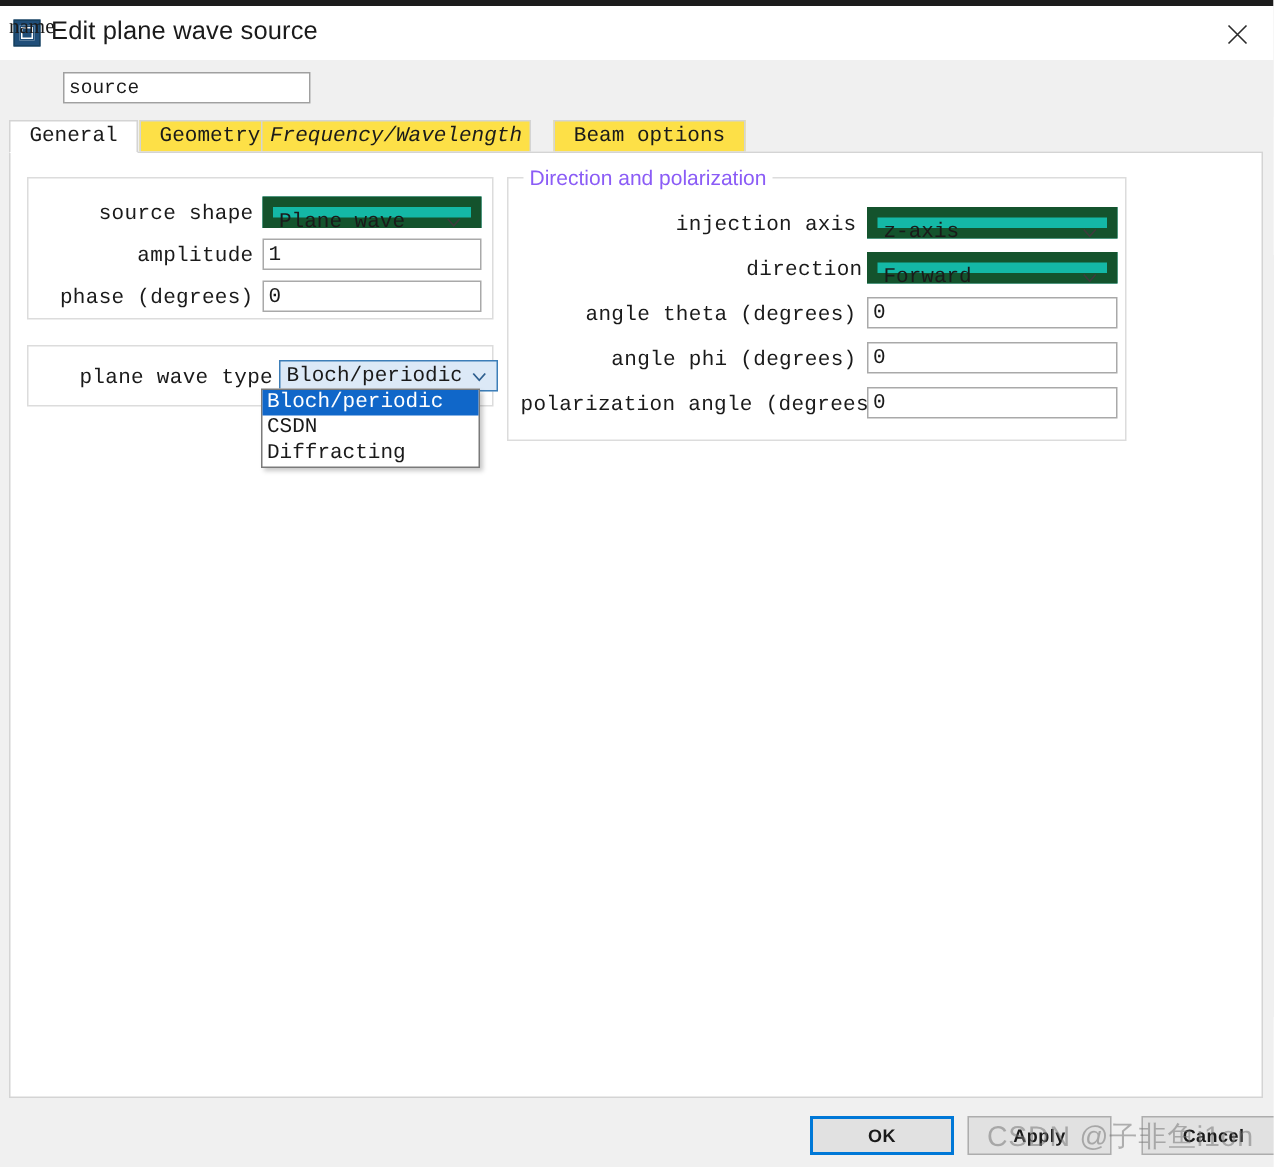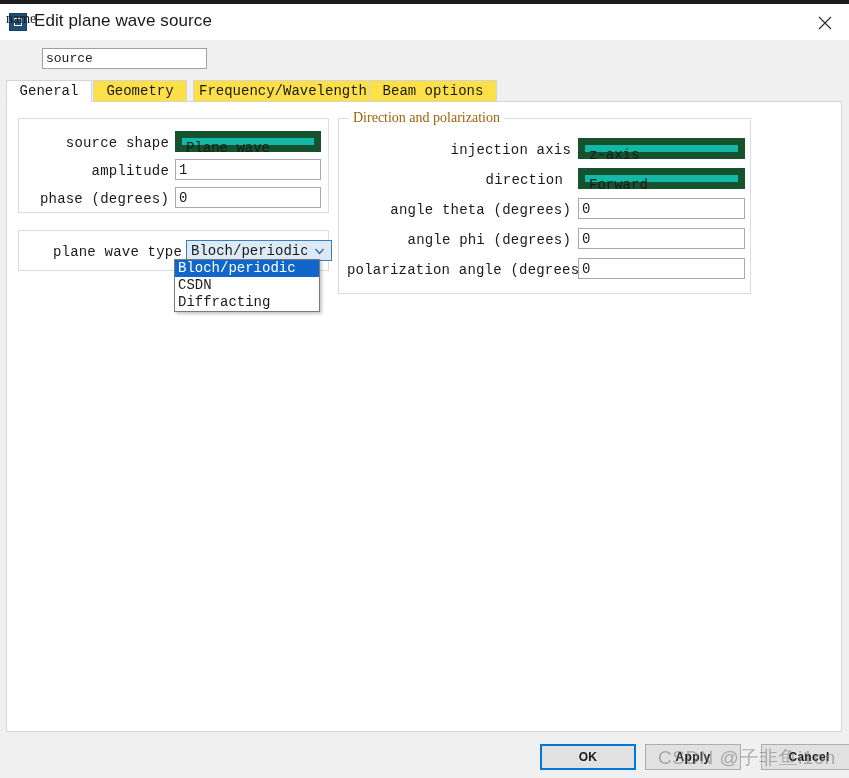--- a/index.html
+++ b/index.html
@@ -152,23 +152,23 @@
     position: absolute;
     box-sizing: border-box;
     border: 1px solid #dcdcdc;
     background: #ffffff;
   }
   .group-legend {
     position: absolute;
     top: -9px; left: 10px;
     background: #ffffff;
     padding: 0 4px;
-    font-family: Liberation Serif, serif;
-    font-size: 14px;
-    color: #a16207;
+    font-family: Liberation Sans, sans-serif;
+    font-size: 14px;
+    color: #8b5cf6;
     white-space: nowrap;
   }
 
   
   .fl {
     position: absolute;
     font-family: "Liberation Mono", monospace;
     font-size: 14px;
     color: #1a1a1a;
     text-align: right;
@@ -291,21 +291,21 @@
     </div>
   </div>
 
   <div class="name-row"></div>
   <div class="name-label">name</div>
   <input class="name-input" type="text" value="source" style="">
 
   <div class="tabbar">
     <div class="tab active" style="left:0px;width:86px;">General</div>
     <div class="tab" style="left:87px;width:94px;">Geometry</div>
-    <div class="tab" style="left:187px;width:180px;">Frequency/Wavelength</div>
+    <div class="tab" style="left:168px;width:180px;font-style:italic;">Frequency/Wavelength</div>
     <div class="tab" style="left:363px;width:128px;">Beam options</div>
   </div>
 
   <div class="tabpanel">
 
     <div class="groupbox" style="left:11px;top:16px;width:311px;height:95px;">
 
       <div class="fl" style="left:10px;top:16px;width:140px;">source shape</div>
       <div class="combo" style="left:156px;top:12px;width:146px;height:21px;">
         <span class="cval">Plane wave</span>
@@ -341,21 +341,21 @@
       <div class="group-legend">Direction and polarization</div>
 
       <div class="fl" style="left:20px;top:23px;width:212px;">injection axis</div>
       <div class="combo" style="left:239px;top:19px;width:167px;height:21px;">
         <span class="cval">z-axis</span>
         <svg class="chev" width="13" height="11" viewBox="0 0 13 11">
           <path d="M2.5 3 L6.5 7.5 L10.5 3" stroke="#3c3c3c" stroke-width="1.2" fill="none"></path>
         </svg>
       </div>
 
-      <div class="fl" style="left:12px;top:53px;width:212px;">direction</div>
+      <div class="fl" style="left:24px;top:53px;width:212px;">direction</div>
       <div class="combo" style="left:239px;top:49px;width:167px;height:21px;">
         <span class="cval">Forward</span>
         <svg class="chev" width="13" height="11" viewBox="0 0 13 11">
           <path d="M2.5 3 L6.5 7.5 L10.5 3" stroke="#3c3c3c" stroke-width="1.2" fill="none"></path>
         </svg>
       </div>
 
       <div class="fl" style="left:20px;top:83px;width:212px;">angle theta (degrees)</div>
       <input class="txtbox" type="text" style="left: 239px; top: 79px; width: 167px; height: 21px;" value="0">
 

